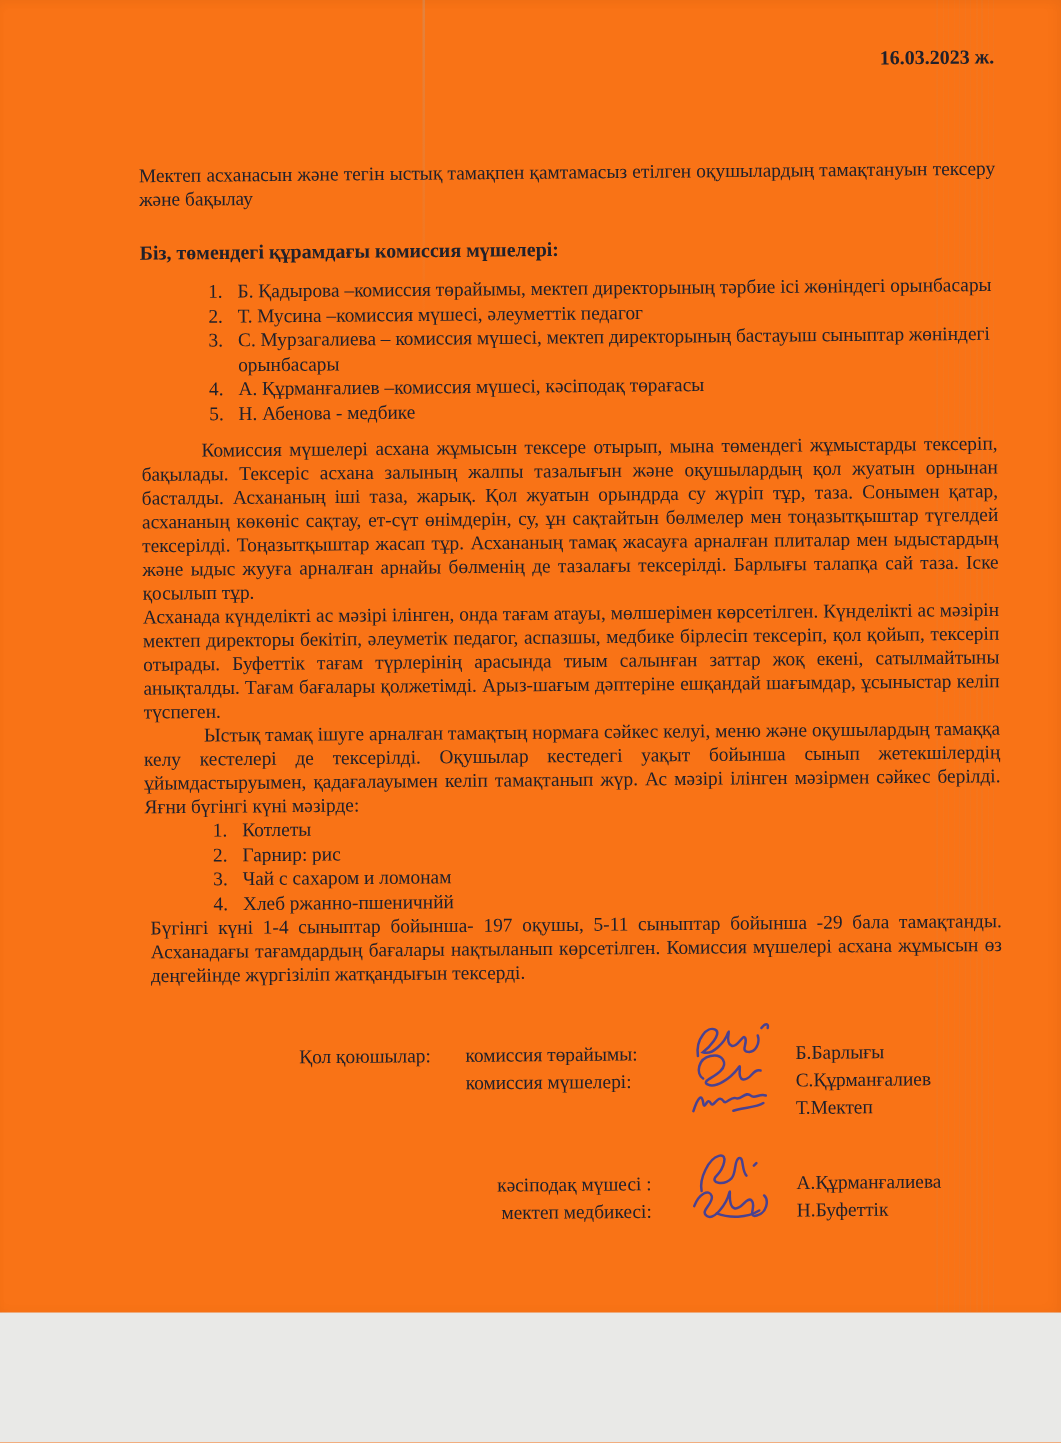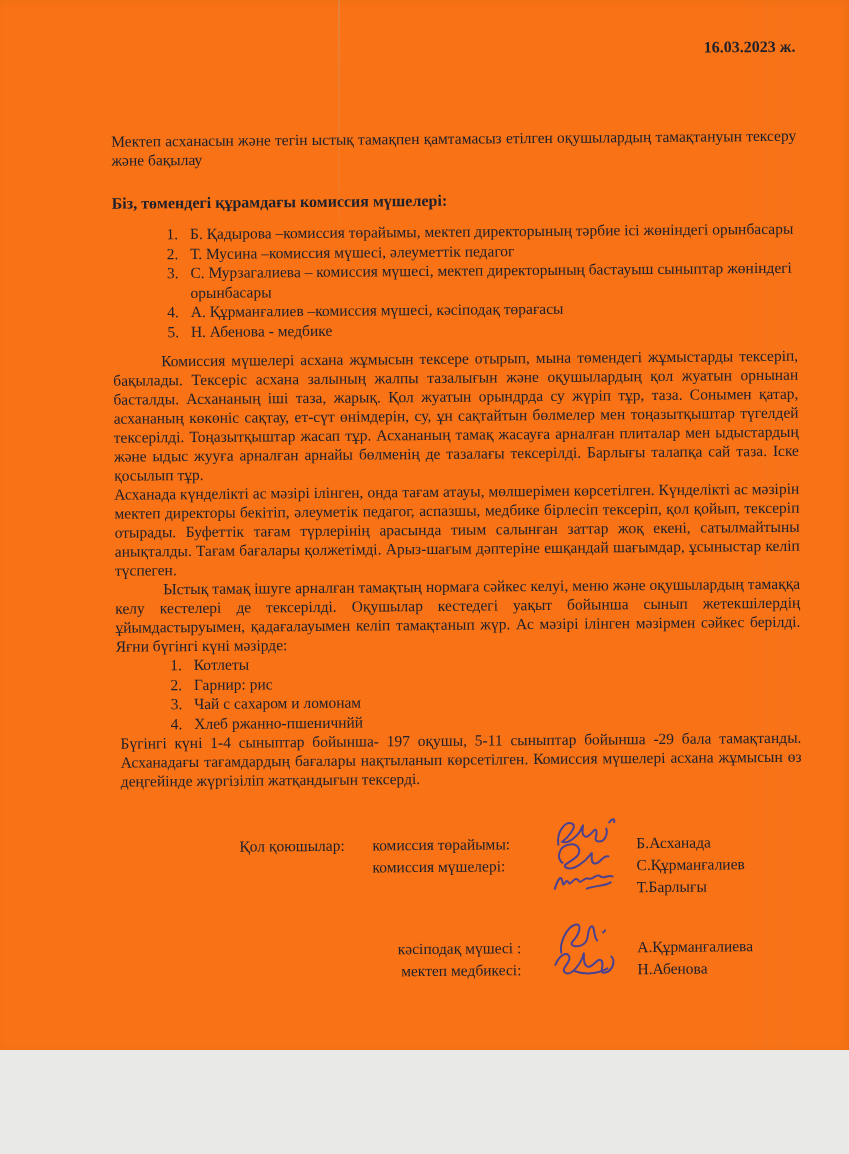--- a/index.html
+++ b/index.html
@@ -131,42 +131,42 @@
       <div class="sig-col col-names">
         <div class="sig-row">
           <span class="sig-scribble">
             <svg width="78" height="44" viewBox="0 0 78 44">
               <g fill="none" stroke="#3c3e9b" stroke-width="2" stroke-linecap="round" opacity="0.92">
                 <path d="M6,30 C4,16 14,6 20,9 C26,12 14,24 10,27 C18,30 28,18 30,12 C33,6 27,20 33,22 C38,24 42,12 44,16 C46,20 40,26 46,27 C52,28 56,20 54,14"></path>
                 <path d="M57,8 C60,4 63,4 62,8"></path>
               </g>
             </svg>
           </span>
-          <span class="sig-name">Б.Асханада</span>
+          <span class="sig-name">Б.Барлығы</span>
         </div>
         <div class="sig-row">
           <span class="sig-scribble">
             <svg width="78" height="44" viewBox="0 0 78 44">
               <g fill="none" stroke="#3c3e9b" stroke-width="2" stroke-linecap="round" opacity="0.92">
                 <path d="M10,26 C4,22 6,10 16,8 C26,6 30,14 24,20 C18,26 8,28 14,31 C20,34 32,26 38,18 C42,12 36,26 42,27 C48,28 50,18 56,20"></path>
               </g>
             </svg>
           </span>
           <span class="sig-name">С.Құрманғалиев</span>
         </div>
         <div class="sig-row">
           <span class="sig-scribble">
             <svg width="78" height="44" viewBox="0 0 78 44">
               <g fill="none" stroke="#3c3e9b" stroke-width="2" stroke-linecap="round" opacity="0.92">
                 <path d="M2,30 C6,18 9,16 10,24 C11,30 13,18 16,24 C18,28 22,16 26,22 C28,26 32,18 36,20 C40,22 44,14 48,18 C51,21 55,16 60,18"></path>
                 <path d="M34,30 C42,27 52,28 58,24"></path>
               </g>
             </svg>
           </span>
-          <span class="sig-name">Т.Барлығы</span>
+          <span class="sig-name">Т.Мектеп</span>
         </div>
       </div>
     </div>
 
     <div class="sig-block sig-block-2">
       <div class="sig-col col-roles-2">
         <div>кәсіподақ мүшесі :</div>
         <div>мектеп медбикесі:</div>
       </div>
       <div class="sig-col col-names">
@@ -183,19 +183,19 @@
         </div>
         <div class="sig-row">
           <span class="sig-scribble">
             <svg width="78" height="44" viewBox="0 0 78 44">
               <g fill="none" stroke="#3c3e9b" stroke-width="2" stroke-linecap="round" opacity="0.92">
                 <path d="M2,24 C6,14 14,10 16,16 C18,22 6,28 12,32 C18,36 28,22 30,14 C32,8 28,24 34,26 C40,28 44,16 48,20 C52,24 44,34 52,32 C60,30 62,20 58,16"></path>
                 <path d="M20,30 C30,34 44,34 54,28"></path>
               </g>
             </svg>
           </span>
-          <span class="sig-name">Н.Абенова</span>
+          <span class="sig-name">Н.Буфеттік</span>
         </div>
       </div>
     </div>
 
   </div>
 </div>
 
 </body></html>

